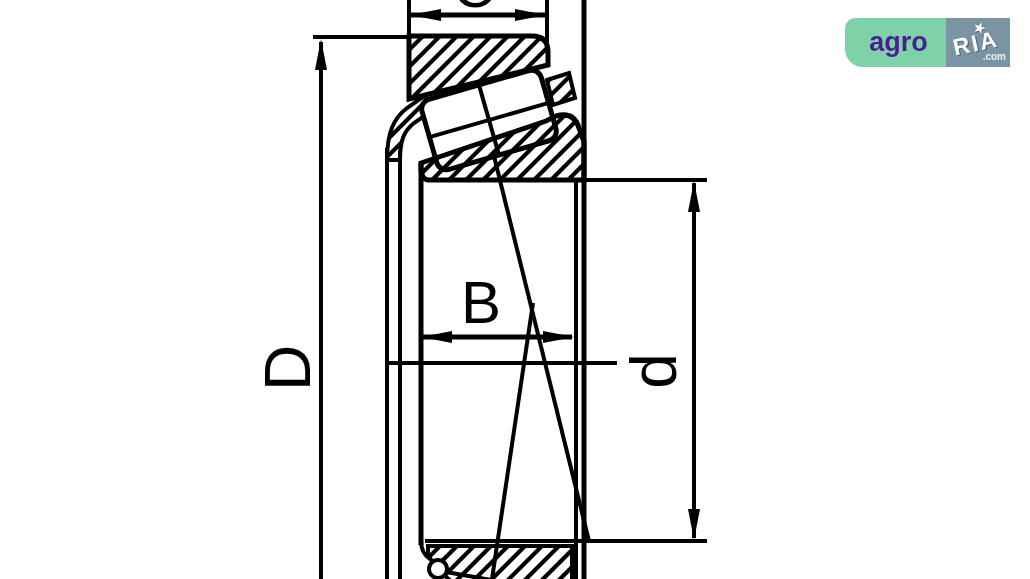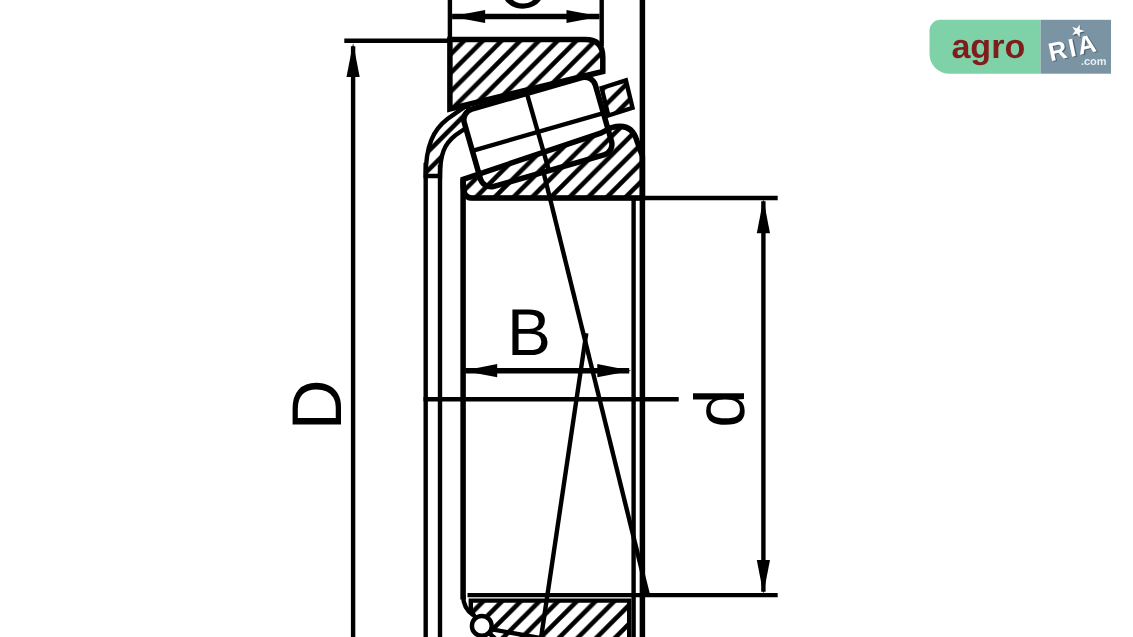--- a/index.html
+++ b/index.html
@@ -4,21 +4,21 @@
 <style>
   html,body{margin:0;padding:0;background:#fff;}
   #stage{position:relative;width:1030px;height:579px;background:#ffffff;overflow:hidden;
          font-family:"Liberation Sans","DejaVu Sans",sans-serif;}
   #drawing{position:absolute;left:0;top:0;}
   .dimlabel{font-family:"Liberation Sans","DejaVu Sans",sans-serif;fill:#000;}
   
   #logo{position:absolute;left:845px;top:18px;width:165px;height:49px;display:flex;cursor:pointer;}
   #logo-left{width:101px;height:49px;background:#7fd2a8;border-radius:10px 0 0 18px;
              display:flex;align-items:center;justify-content:center;}
-  #logo-left span{color:#7f1d1d;font-size:31px;font-weight:bold;letter-spacing:0px;line-height:1;
+  #logo-left span{color:#4c1d95;font-size:27px;font-weight:bold;letter-spacing:0px;line-height:1;
                   padding-left:6px;}
   #logo-right{position:relative;width:64px;height:49px;background:#7b94a4;overflow:hidden;}
   #logo-ria{position:absolute;left:7px;top:14px;color:#fff;font-size:23px;font-weight:bold;
             transform:rotate(-12deg);letter-spacing:2px;line-height:1;
             text-shadow:1px 1px 0 rgba(40,55,65,.55);}
   #logo-star{position:absolute;left:27px;top:1px;color:#fff;font-size:15px;
              transform:rotate(18deg);text-shadow:1px 1px 0 rgba(40,55,65,.5);}
   #logo-com{position:absolute;right:4px;bottom:5px;color:#e8eef2;font-size:10px;font-weight:bold;}
 </style>
 </head>

